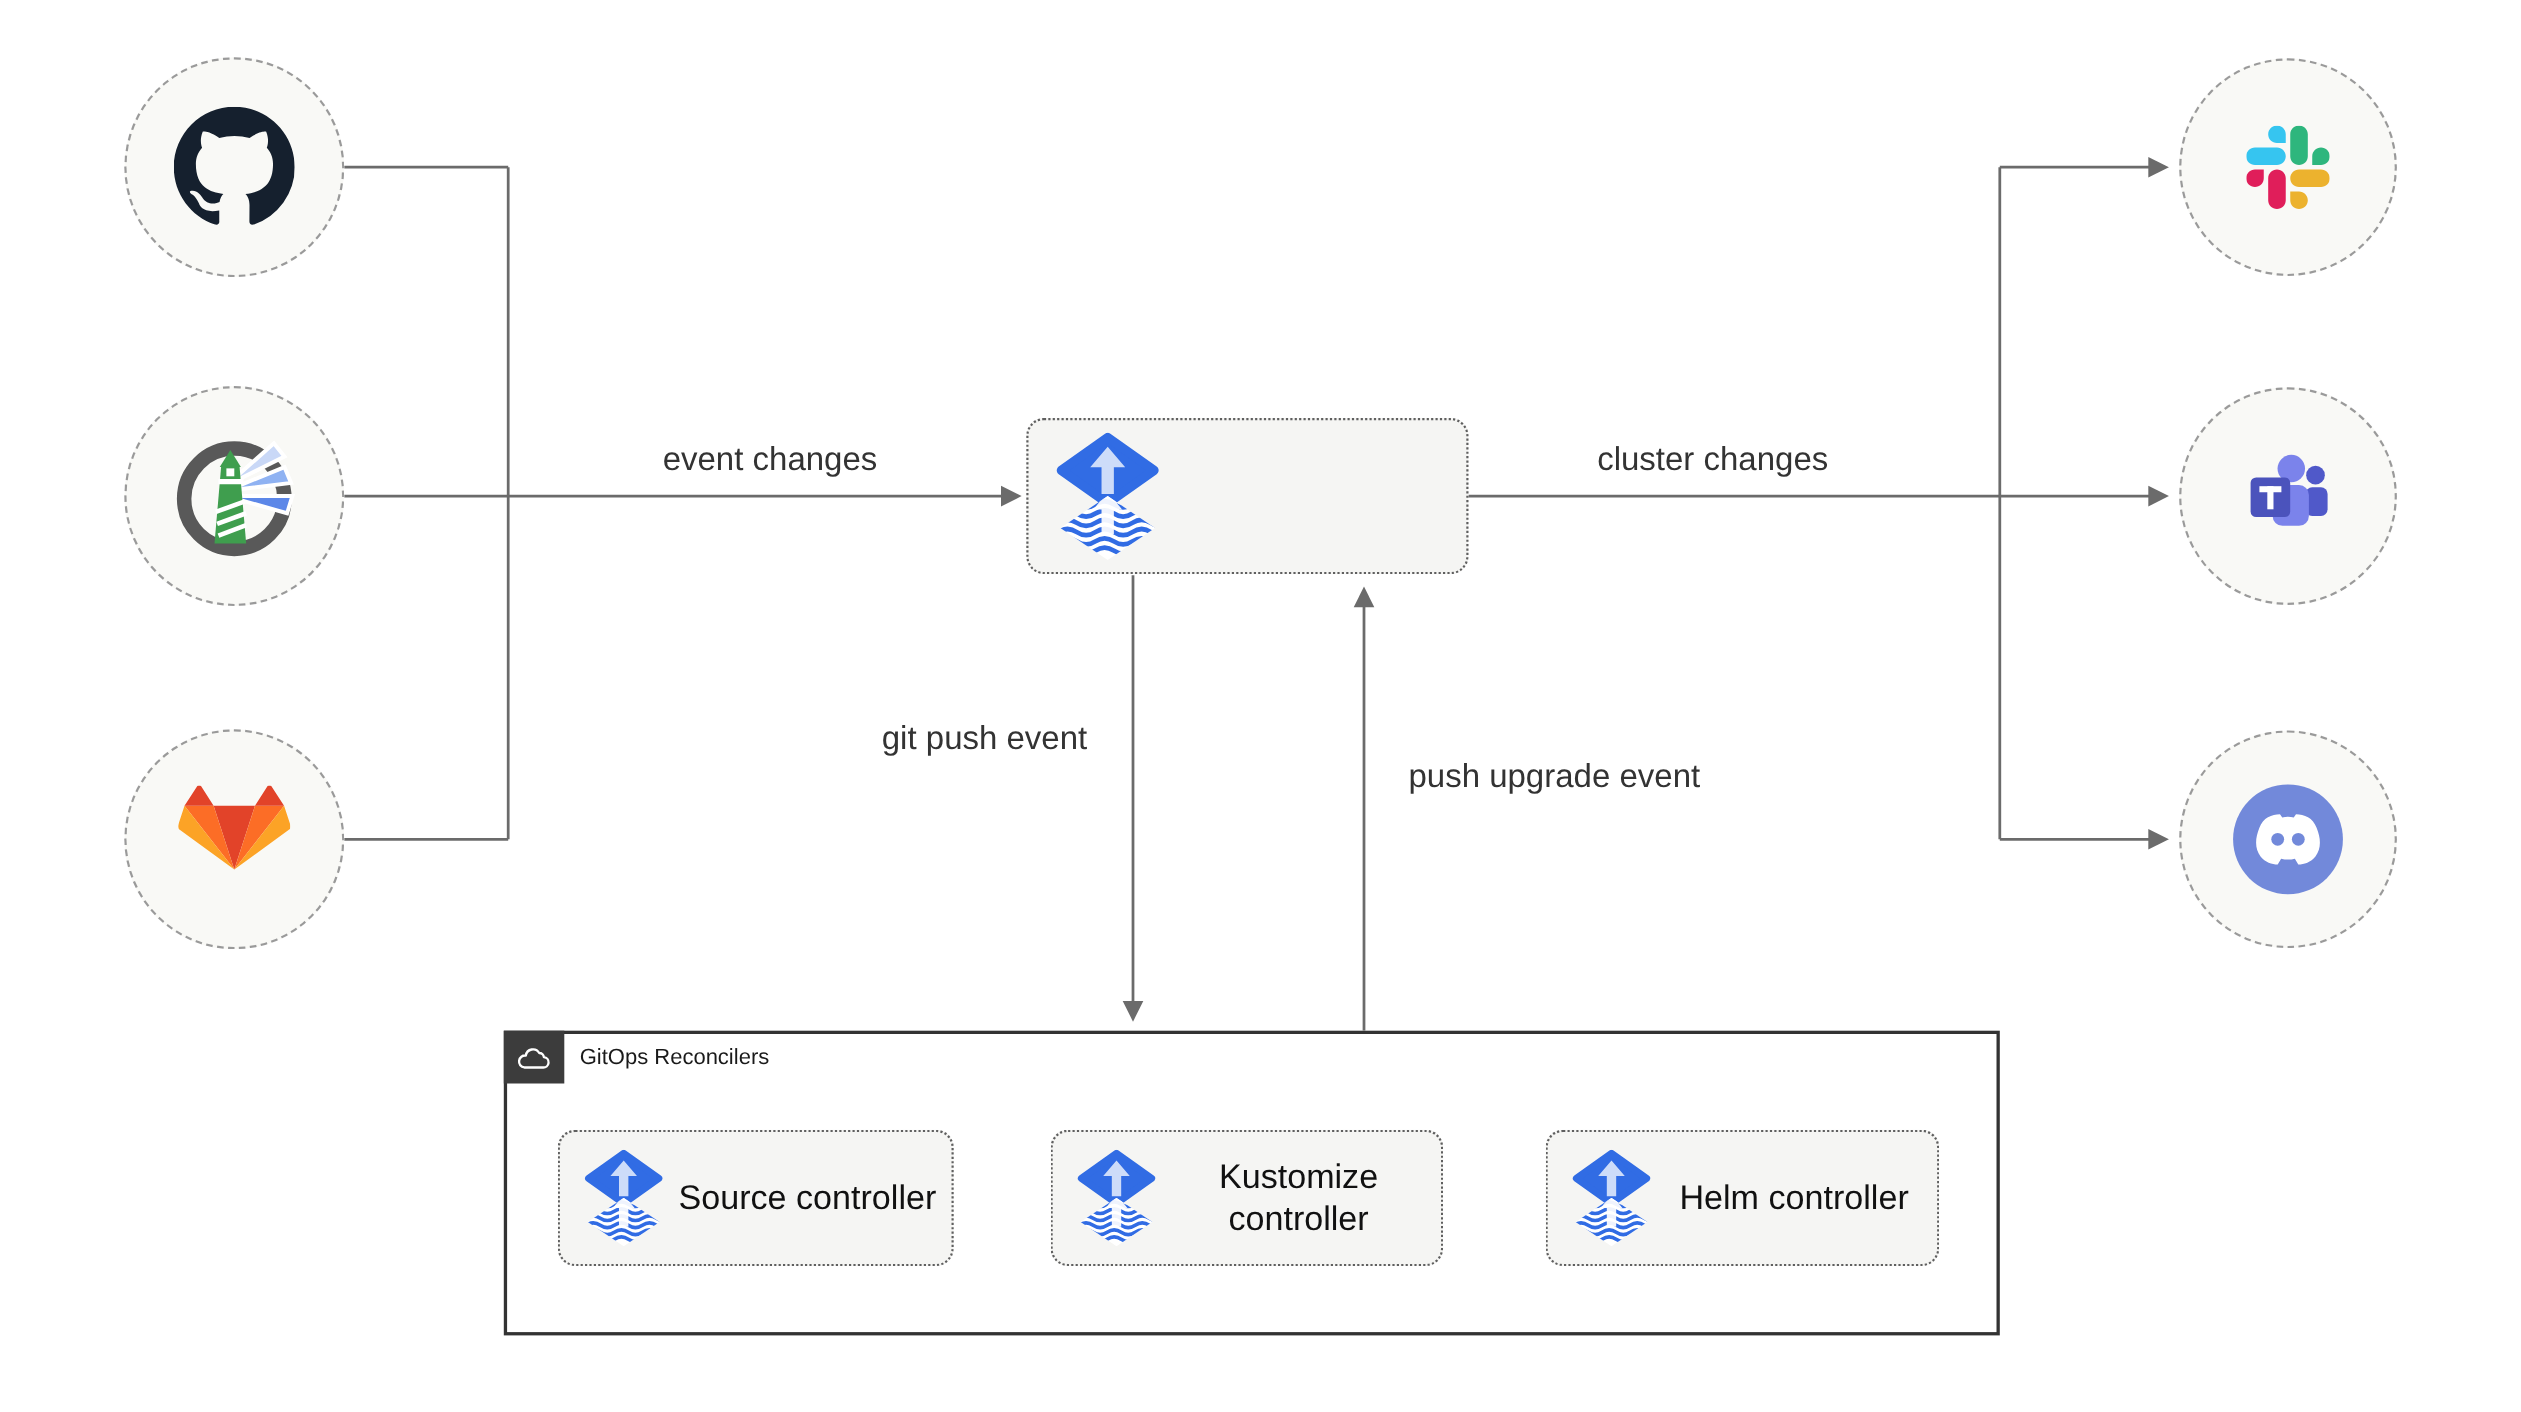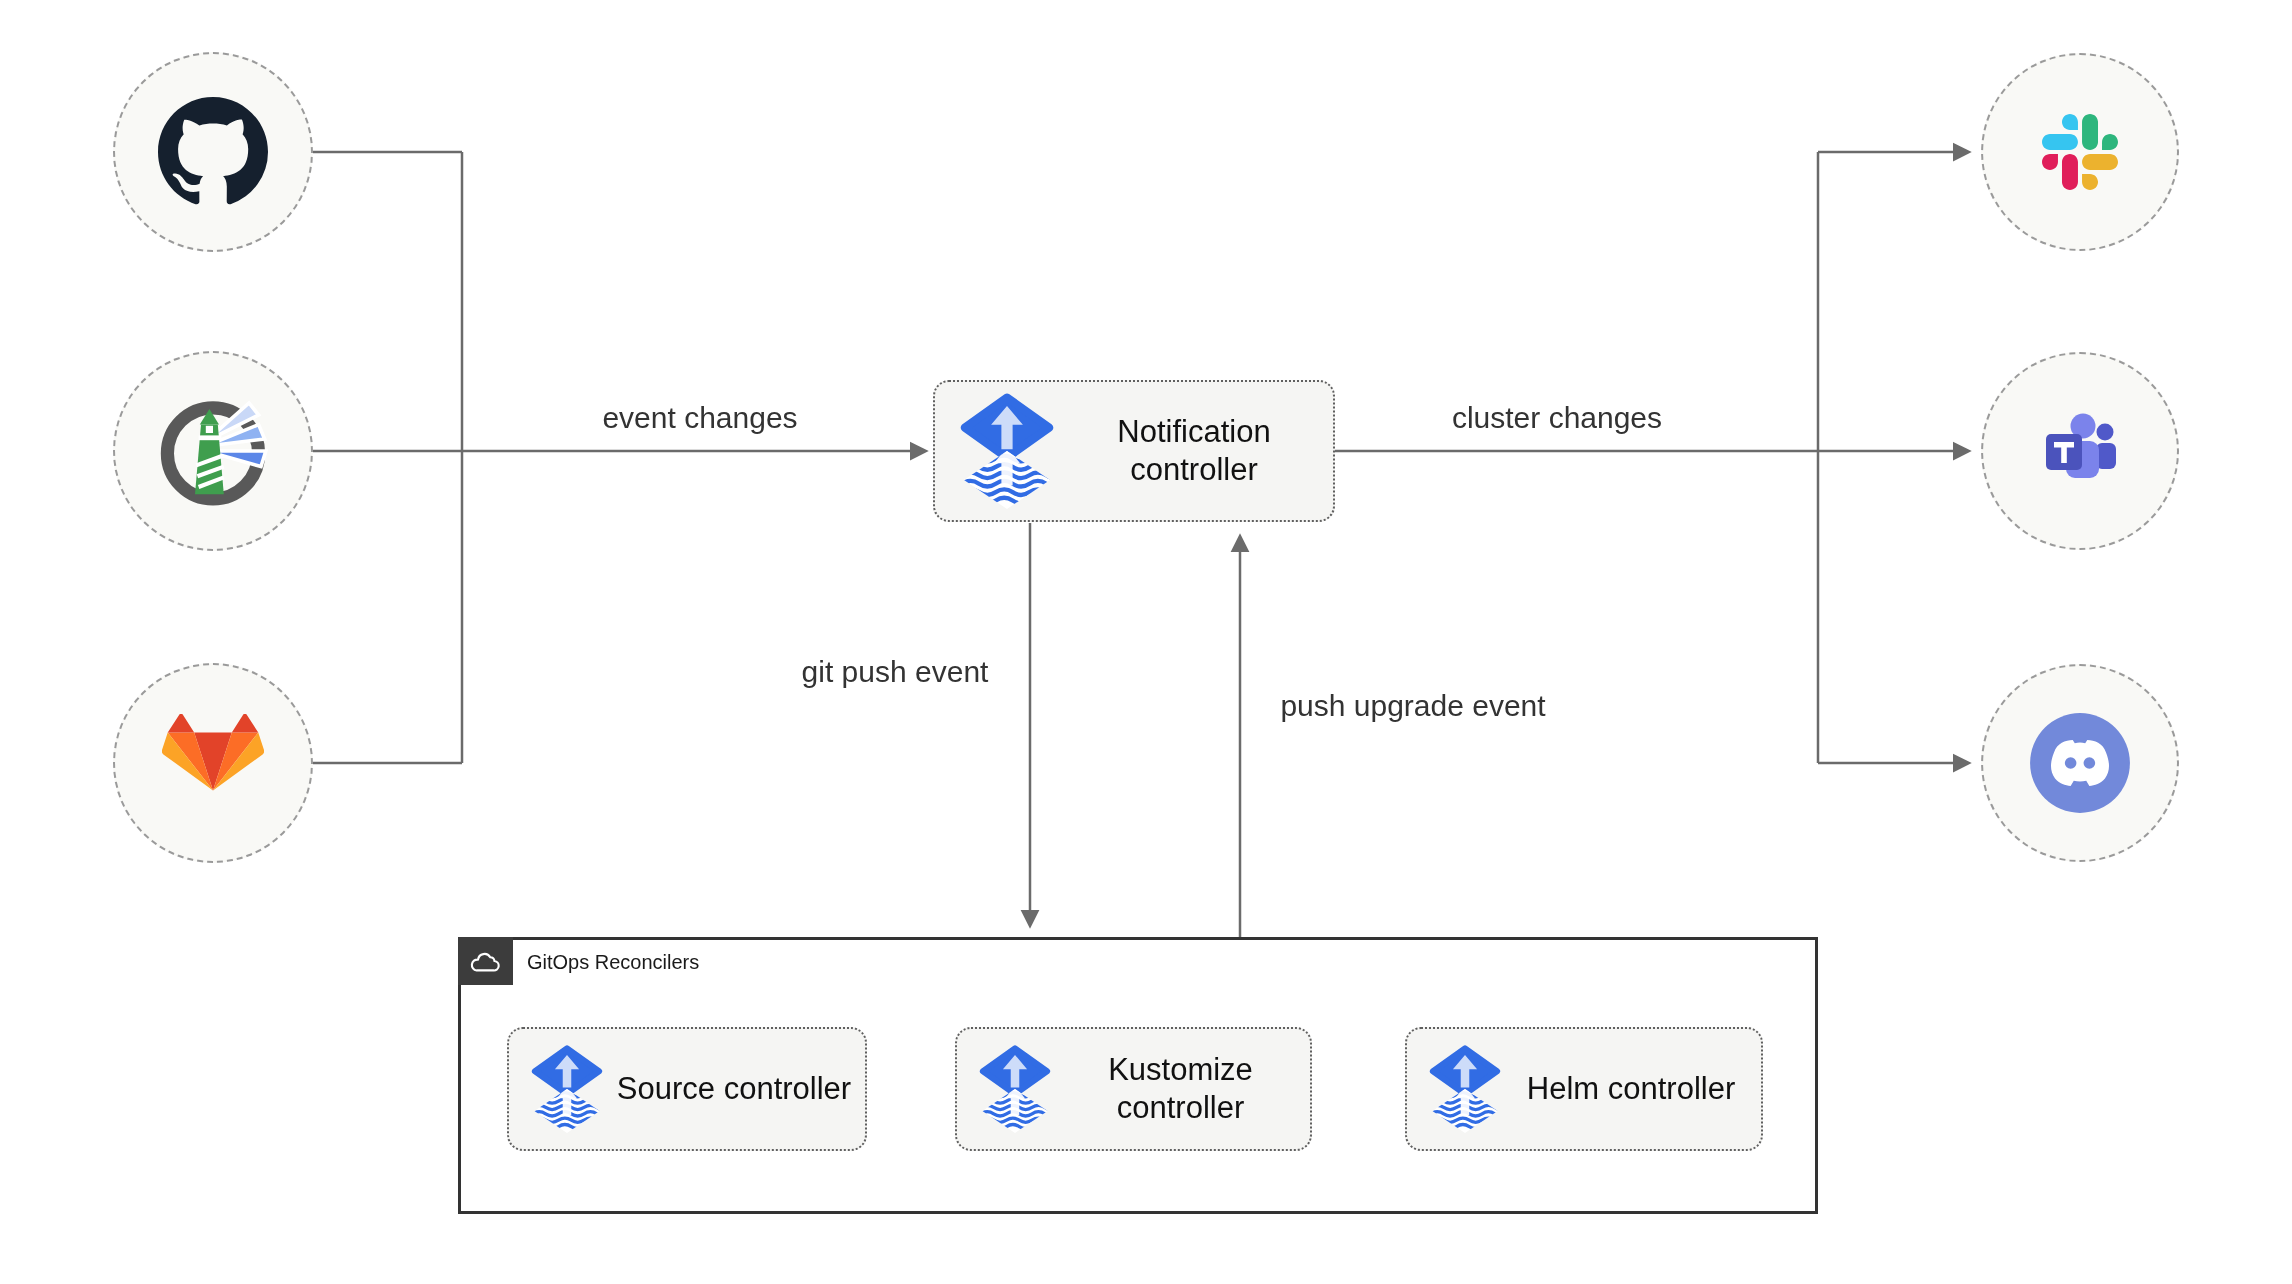--- a/index.html
+++ b/index.html
@@ -187,21 +187,20 @@
   <div class="abs endpoint" style="left:1981px;top:664px;width:198px;height:198px;">
     <svg class="icon" width="104" height="104">
         <use href="#sym-discord"></use>
       </svg>
   </div>
 
   <div class="abs ctrl-box" style="left:933px;top:380px;width:402px;height:142px;padding-left:24px;">
     <svg class="icon" width="96" height="116">
         <use href="#sym-flux"></use>
       </svg>
-    <div class="label">Notification controller</div>
   </div>
 
   <div class="edge-label" style="left:700px;top:418px;">event changes</div>
   <div class="edge-label" style="left:1557px;top:418px;">cluster changes</div>
   <div class="edge-label" style="left:895px;top:672px;">git push event</div>
   <div class="edge-label" style="left:1413px;top:706px;">push upgrade event</div>
 
   <div class="abs" id="gitops-container" style="left:458px;top:937px;width:1360px;height:277px;"></div>
   <div class="abs" id="gitops-badge" style="left:458px;top:937px;width:55px;height:48px;">
     <svg class="icon" width="38" height="31">

